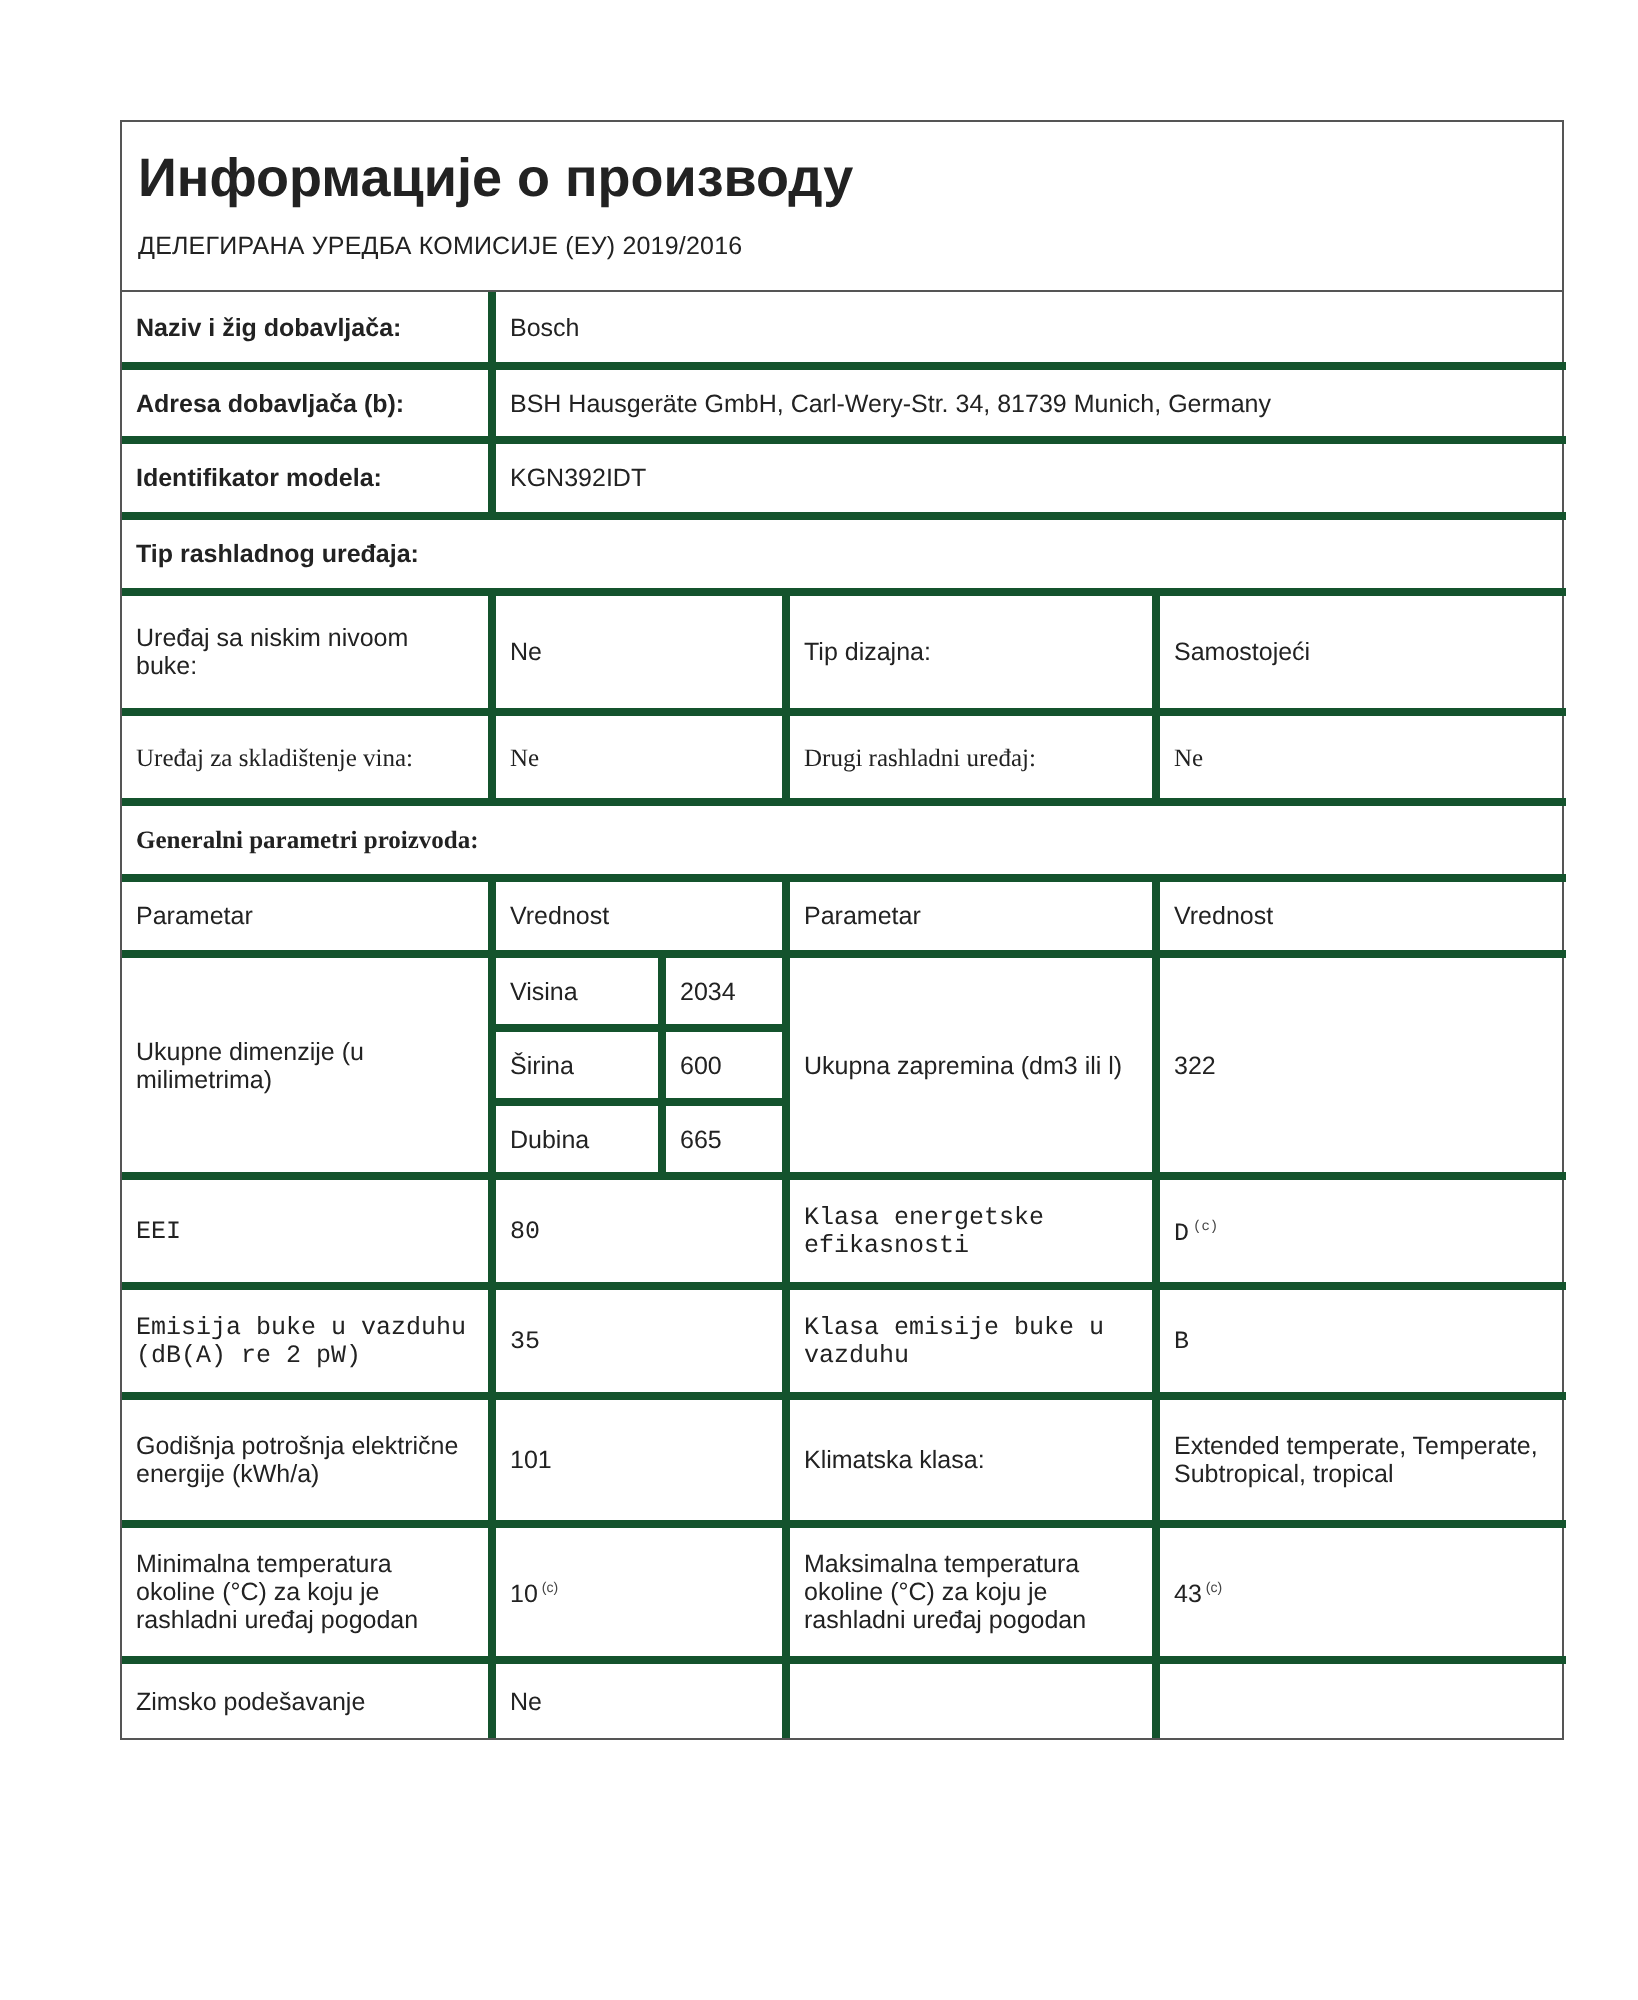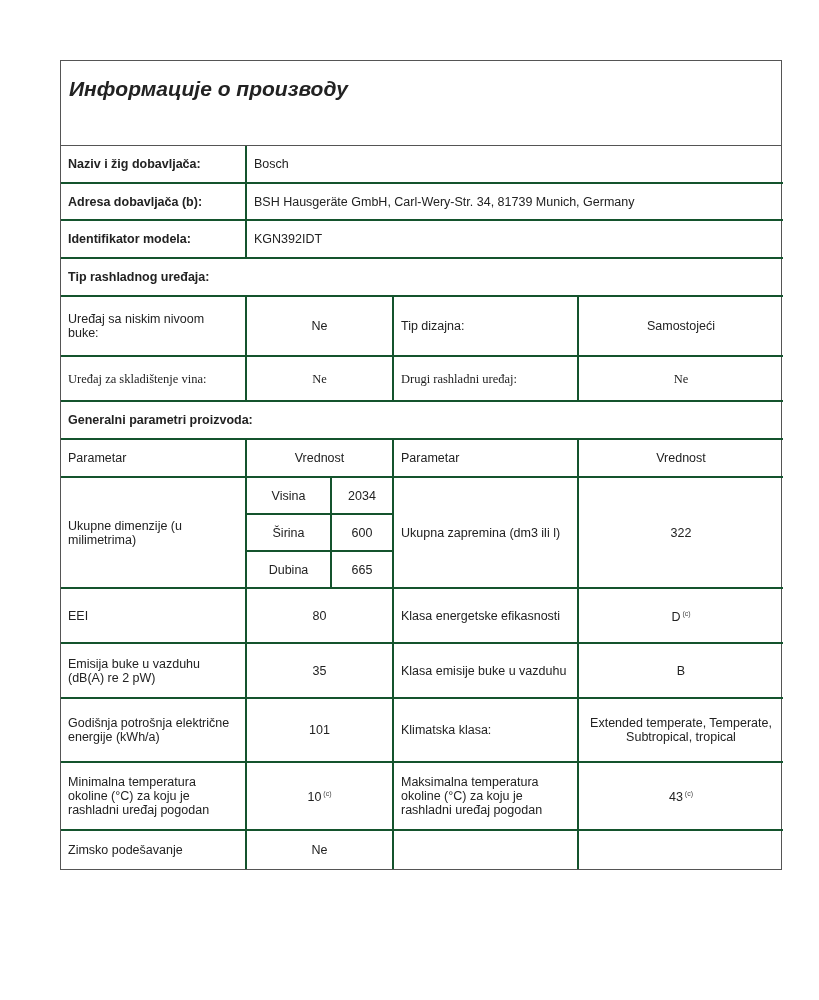--- a/index.html
+++ b/index.html
@@ -2,47 +2,48 @@
 <html><head>
   <meta charset="utf-8">
   <style>
     html, body { margin: 0; padding: 0; background: #ffffff; }
     body { width: 819px; height: 1000px; position: relative; font-family: "Liberation Sans", sans-serif; color: #222; }
     .sheet {
       position: absolute; left: 60px; top: 60px; width: 722px;
       border: 1.5px solid #555; box-sizing: border-box;
     }
     .title-block { padding: 10px 8px 0 8px; height: 85px; box-sizing: border-box; border-bottom: 1.5px solid #555; }
-    .title { font-size: 21px; font-weight: bold; margin: 2px 0 0 0; line-height: 32px; font-style: italic; }
+    .title { font-size: 27px; font-weight: bold; margin: 2px 0 0 0; line-height: 32px; }
     .subtitle { font-size: 12.5px; margin-top: 11px; letter-spacing: 0.1px; }
     table { border-collapse: collapse; width: 100%; table-layout: fixed; }
-    td { border: 2px solid #14532d; font-size: 12.5px; padding: 4px 7px; vertical-align: middle; line-height: 14px; }
+    td { border: 4px solid #14532d; font-size: 12.5px; padding: 4px 7px; vertical-align: middle; line-height: 14px; }
     table tr:first-child td { border-top: none; }
     table tr td:first-child { border-left: none; }
     table tr td:last-child { border-right: none; }
     table tr:last-child td { border-bottom: none; }
     .b { font-weight: bold; }
-    .c { text-align: center; }
+    .c { text-align: left; }
     .sup { font-size: 7px; vertical-align: super; margin-left: 2px; color: #444; }
     .r38 { height: 38px; }
     .r60 { height: 60px; }
     .r45 { height: 45px; font-family: Liberation Serif, serif; }
-    .r40 { height: 38px; }
+    .r40 { height: 38px; font-family: Liberation Serif, serif; }
     .r37 { height: 37px; }
-    .r55 { height: 55px; }
+    .r55 { height: 55px; font-family: Liberation Mono, monospace; }
     .r64 { height: 64px; }
     .r68 { height: 68px; }
     .r39 { height: 39px; }
   </style>
 </head>
 <body>
 
 <div class="sheet">
   <div class="title-block">
     <div class="title">Информације о производу</div>
+    <div class="subtitle">ДЕЛЕГИРАНА УРЕДБА КОМИСИЈЕ (ЕУ) 2019/2016</div>
   </div>
 
   <table>
     <colgroup>
       <col style="width:185px">
       <col style="width:85px">
       <col style="width:62px">
       <col style="width:185px">
       <col style="width:205px">
     </colgroup>

